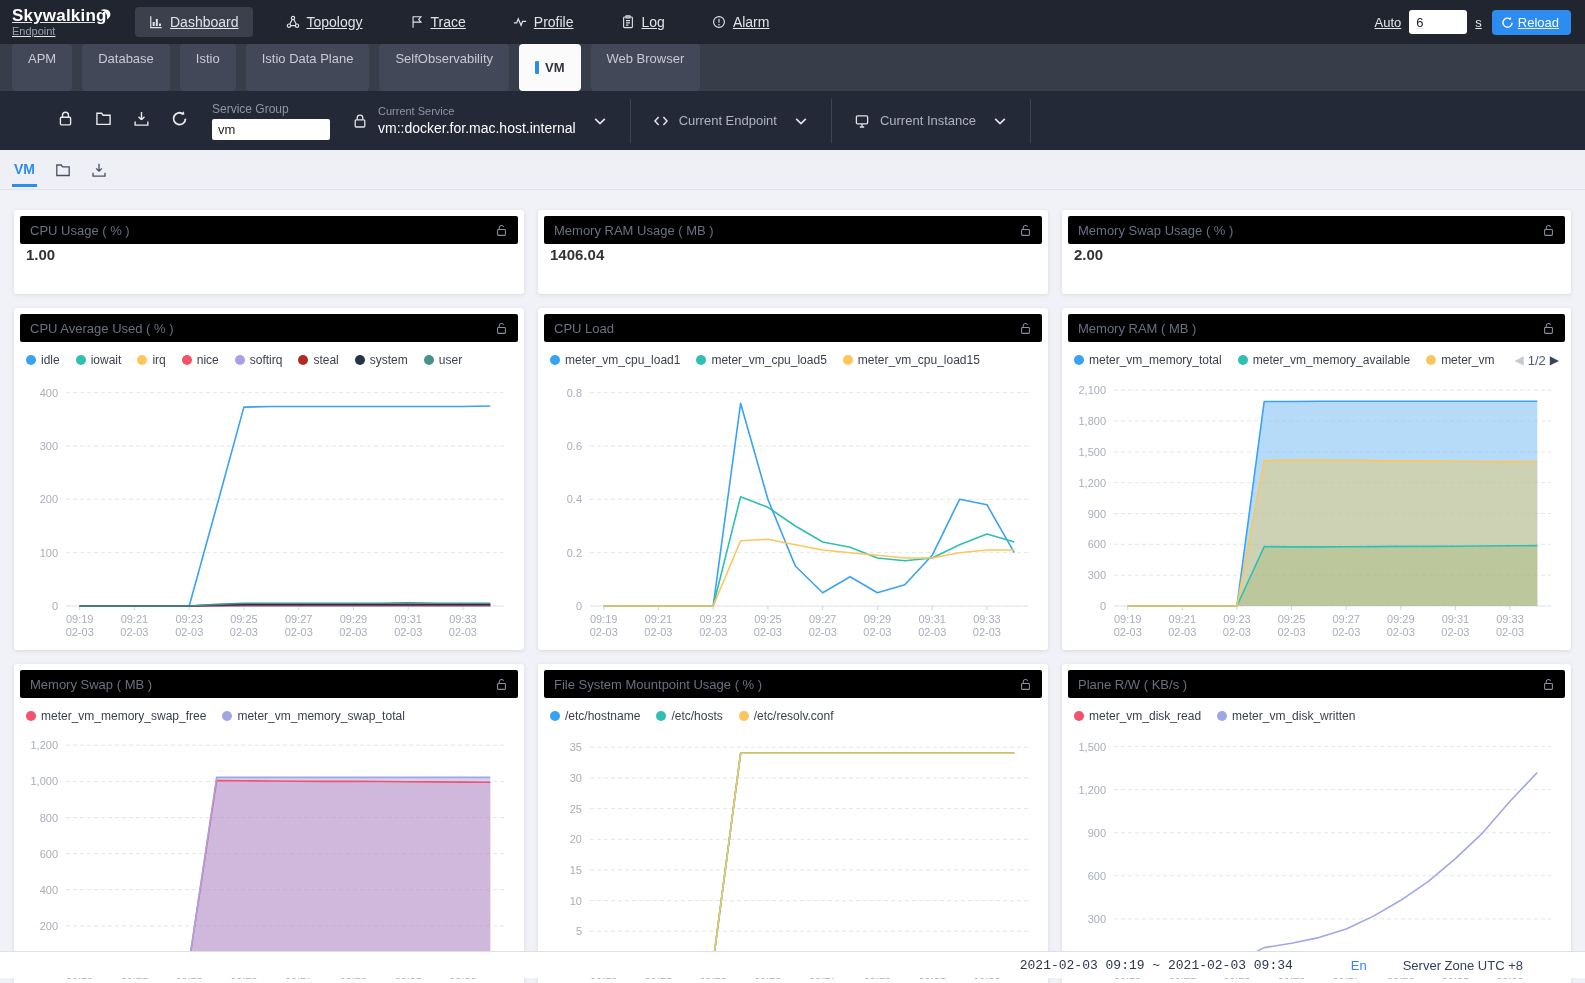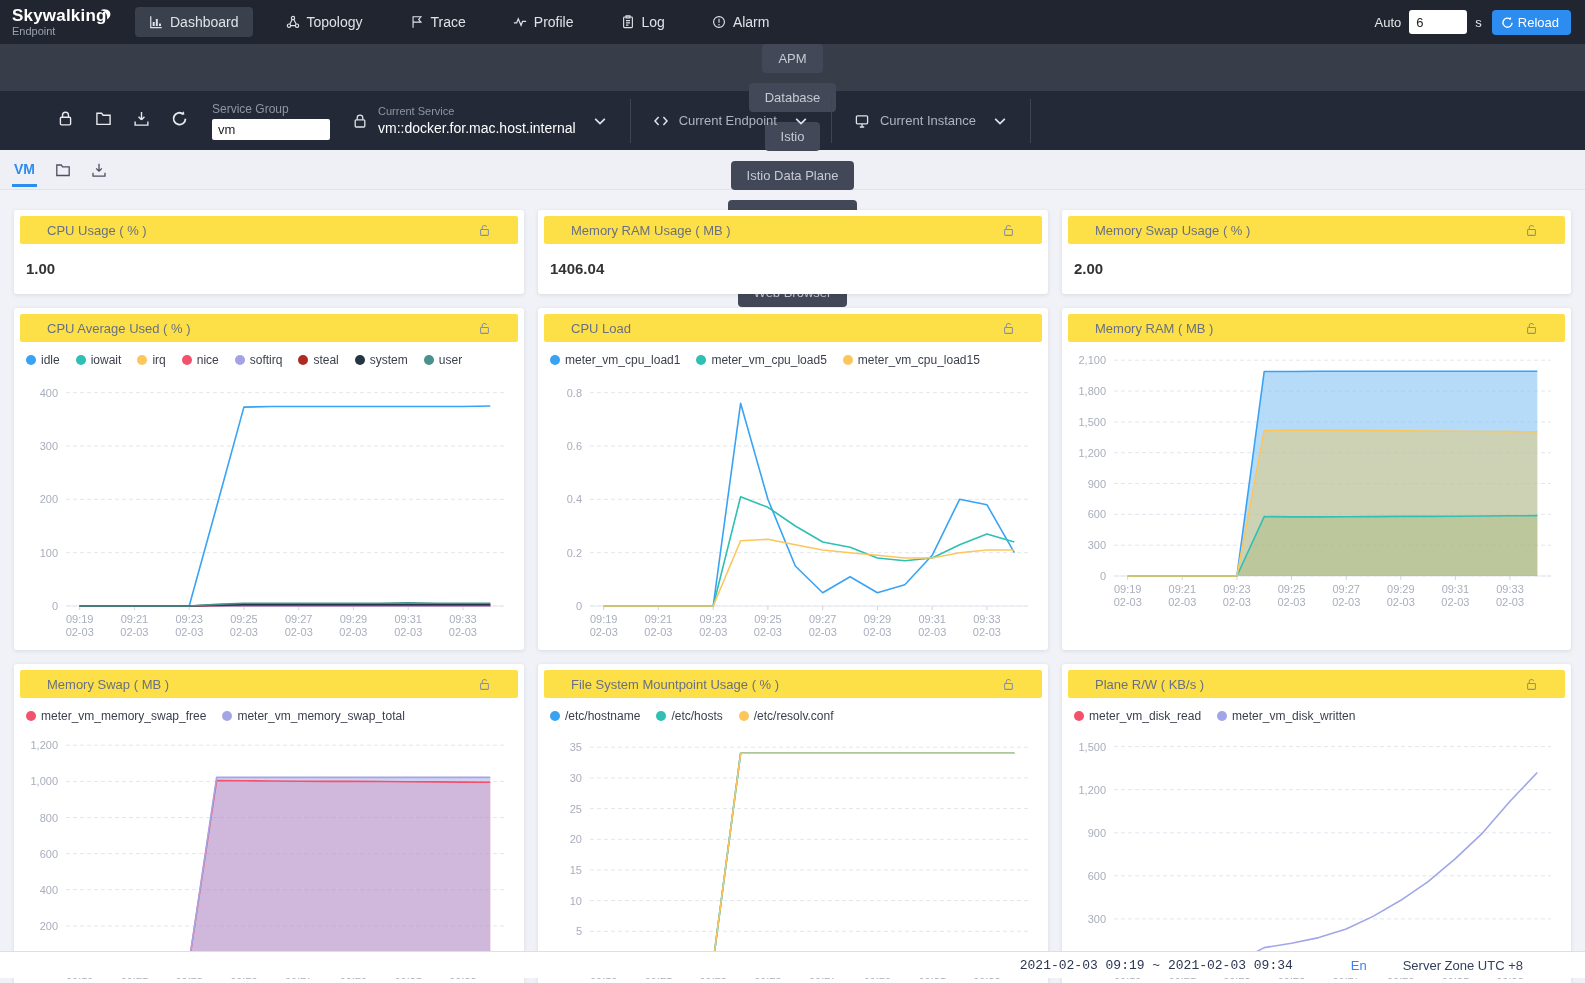--- a/index.html
+++ b/index.html
@@ -2,40 +2,40 @@
 <html><head>
 <meta charset="utf-8">
 <style>
   * { box-sizing: border-box; }
   html,body { margin:0; padding:0; }
   body {
     width:1585px; height:983px; overflow:hidden; position:relative;
     background:#f1f2f7; font-family:"Liberation Sans",sans-serif;
   }
   
-  .topnav { height:44px; background:#20252f; display:flex; align-items:center; color:#e4e6ea; }
+  .topnav { height:44px; background:#20252f; display:flex; align-items:center; color:#e4e6ea;text-decoration:underline; }
   .logo { width:135px; padding-left:12px; line-height:1; position:relative; }
   .logo .t { font-size:17px; font-weight:bold; color:#fff; letter-spacing:.2px; }
   .logo .s { font-size:11px; color:#9aa0ad; margin-top:2px; }
   .logo .cres { position:absolute; top:2px; left:96px; width:16px; height:16px; color:#fff; }
   .nav-items { display:flex; align-items:center; gap:19px; }
   .nav-item { display:flex; align-items:center; gap:7px; padding:7px 14px; border-radius:4px;
     font-size:14px; color:#dfe2e8; cursor:pointer; }
   .nav-item.active { background:#3a404c; }
   .nav-item .icon { width:14px; height:14px; }
   .topnav-right { margin-left:auto; display:flex; align-items:center; gap:8px; padding-right:14px; }
   .auto-label { font-size:13px; color:#e4e6ea; }
   .auto-input { width:58px; height:24px; border:none; border-radius:3px; padding:0 7px; font-size:13px;
     font-family:"Liberation Sans",sans-serif; color:#222; background:#fff; }
   .sec-label { font-size:13px; color:#e4e6ea; margin-right:2px; }
   .reload-btn { display:flex; align-items:center; gap:4px; background:#2d8cf0; border:none; color:#fff;
     font-size:13px; padding:5px 12px 5px 9px; border-radius:4px; cursor:pointer; font-family:inherit; }
   .reload-btn .icon { width:13px; height:13px; }
   
-  .groupnav { height:47px; background:#373d49; display:flex; align-items:center; gap:10px; padding:0 12px;flex-direction:column; }
+  .groupnav { height:47px; background:#373d49; display:flex; gap:10px; padding:0 12px; }
   .chip { background:#424857; color:#c6cad3; font-size:13px; padding:7px 16px; border-radius:4px; cursor:pointer; }
   .chip.active { background:#fbfbfc; color:#2f3440; display:flex; align-items:center; gap:6px; font-weight:bold; }
   .chip .bar { width:4px; height:13px; background:#2d8cf0; border-radius:1px; }
   
   .toolbar { height:59px; background:#232936; display:flex; align-items:center; color:#fff;padding-left:38px; }
   .tb-icons { display:flex; align-items:center; padding:0 6px 0 8px; }
   .tb-icon { width:38px; text-align:center; color:#e8eaee; cursor:pointer; }
   .tb-icon .icon { width:17px; height:17px; }
   .sg-block { margin-left:8px; }
   .sg-label { font-size:12px; color:#8f95a3; margin-bottom:3px; }
@@ -52,25 +52,25 @@
   .tabrow { height:40px; background:#eef0f5; border-bottom:1px solid #e0e3ea; display:flex; align-items:center;
     padding:0 14px; gap:20px; }
   .vm-tab { color:#2d8cf0; font-size:14px; font-weight:bold; position:relative; height:40px; line-height:38px; cursor:pointer; }
   .vm-tab::after { content:""; position:absolute; left:-2px; right:-2px; bottom:3px; height:3px; background:#2d8cf0; }
   .tabrow .icon { width:16px; height:16px; color:#4a5060; cursor:pointer; }
   
   .content { padding:20px 14px 0; display:grid; grid-template-columns:repeat(3,1fr); gap:14px; }
   .card { background:#fff; border-radius:3px; box-shadow:0 1px 4px rgba(0,0,0,.10); padding:6px; }
   .card-sm { height:84px; }
   .card-lg { height:342px; }
-  .card-head { background:#fde047; border-radius:2px; height:28px; display:flex; align-items:center;
-    padding:0 27px; }
+  .card-head { background:#000000; border-radius:2px; height:28px; display:flex; align-items:center;
+    padding:0 10px; }
   .card-title { font-size:13px; color:#697083; }
   .card-head .icon { margin-left:auto; width:13px; height:13px; color:#8a90a0; }
-  .card-value { padding:16px 6px 0; font-size:15px; font-weight:bold; color:#333; }
+  .card-value { padding:2px 6px 0; font-size:15px; font-weight:bold; color:#333; }
   .legend { display:flex; gap:16px; padding:8px 6px 2px; height:30px; white-space:nowrap;
     overflow:hidden; font-size:12px; color:#3a3f4c; }
   .legend .li { display:flex; align-items:center; gap:5px; cursor:pointer; flex:none; }
   .legend .dot { width:10px; height:10px; border-radius:50%; flex:none; }
   .legend .pager { margin-left:auto; display:flex; align-items:center; gap:4px; font-size:13px; color:#515a6e;
     background:#fff; padding-left:4px; flex:none; }
   .legend .pl { color:#c5c9d2; cursor:pointer; font-size:12px; }
   .legend .pr { color:#39445c; cursor:pointer; font-size:12px; }
   .chart { height:270px; }
   .chart svg .tick { font-size:11px; fill:#a9aebc; font-family:"Liberation Sans",sans-serif; }
@@ -465,20 +465,39 @@
   <div class="card card-lg">
     <div class="card-head">
       <span class="card-title">Memory RAM ( MB )</span>
       <span class="icon">
           <svg viewBox="0 0 16 16" fill="none" stroke="currentColor" stroke-width="1.3">
             <rect x="3.2" y="6.8" width="9.6" height="7.2" rx="1"></rect>
             <path d="M5.2 6.8V4.6A2.8 2.8 0 0 1 10.6 3.6"></path>
           </svg>
         </span>
     </div>
+    <div class="legend">
+        <span class="li">
+          <span class="dot" style="background:#38a3f5"></span>
+          <span>meter_vm_memory_total</span>
+        </span>
+        <span class="li">
+          <span class="dot" style="background:#2fbfb3"></span>
+          <span>meter_vm_memory_available</span>
+        </span>
+        <span class="li">
+          <span class="dot" style="background:#fcc65c"></span>
+          <span>meter_vm</span>
+        </span>
+        <span class="pager">
+          <span class="pl">◀</span>
+          <span>1/2</span>
+          <span class="pr">▶</span>
+        </span>
+      </div>
     <div class="chart"><svg width="497" height="270">
           <line x1="46" x2="483" y1="234.0" y2="234.0" stroke="#e2e6ee" stroke-dasharray="4 3"></line>
           <text class="tick" x="38" y="238" text-anchor="end">0</text>
           <line x1="46" x2="483" y1="203.2" y2="203.2" stroke="#e2e6ee" stroke-dasharray="4 3"></line>
           <text class="tick" x="38" y="207.2" text-anchor="end">300</text>
           <line x1="46" x2="483" y1="172.3" y2="172.3" stroke="#e2e6ee" stroke-dasharray="4 3"></line>
           <text class="tick" x="38" y="176.3" text-anchor="end">600</text>
           <line x1="46" x2="483" y1="141.5" y2="141.5" stroke="#e2e6ee" stroke-dasharray="4 3"></line>
           <text class="tick" x="38" y="145.5" text-anchor="end">900</text>
           <line x1="46" x2="483" y1="110.7" y2="110.7" stroke="#e2e6ee" stroke-dasharray="4 3"></line>

